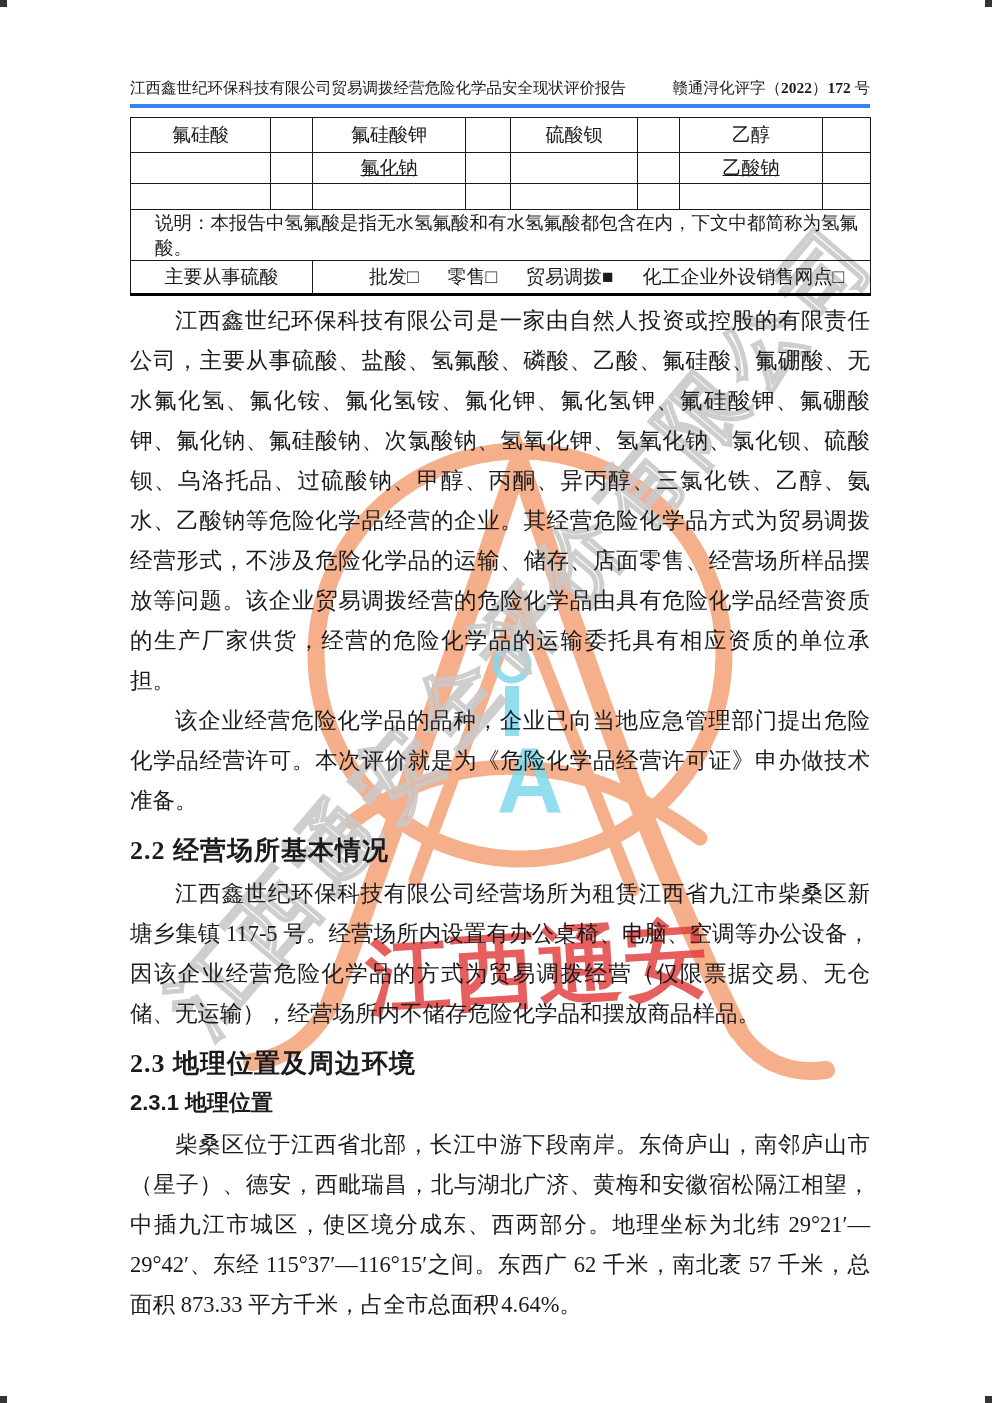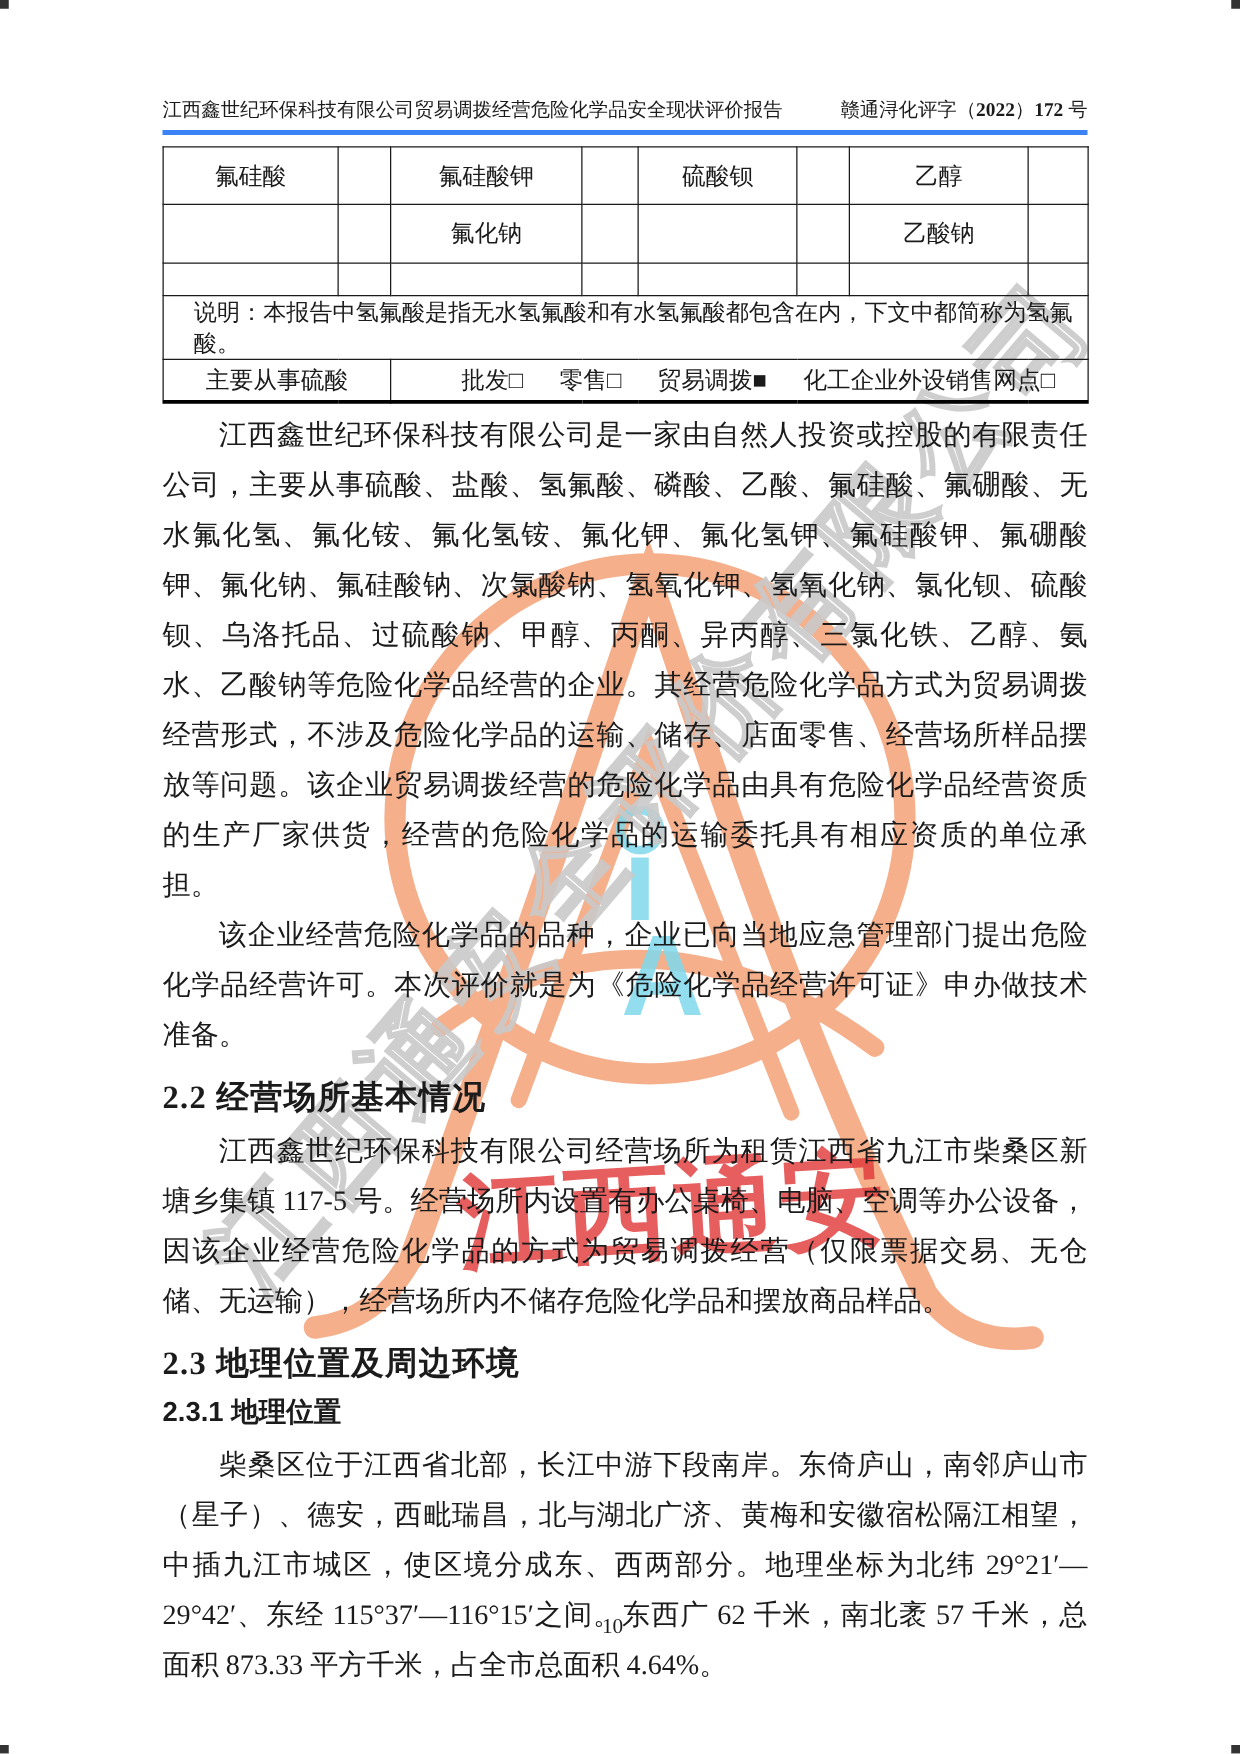--- a/index.html
+++ b/index.html
@@ -106,31 +106,31 @@
         <col style="width:140px">
           <col style="width:42px">
         <col style="width:153px">
           <col style="width:45px">
         <col style="width:127px">
           <col style="width:42px">
         <col style="width:143px">
           <col style="width:48px">
       </colgroup>
       <tbody>
-          <tr style="height: 46px;">
+          <tr style="height: 35px;">
             <td>氟硅酸</td>
             <td></td>
             <td>氟硅酸钾</td>
             <td></td>
             <td>硫酸钡</td>
             <td></td>
             <td>乙醇</td>
             <td></td>
           </tr>
-          <tr style="height: 47px;">
+          <tr style="height: 31px; text-decoration: underline;">
             <td></td>
             <td></td>
             <td>氟化钠</td>
             <td></td>
             <td></td>
             <td></td>
             <td>乙酸钠</td>
             <td></td>
           </tr>
           <tr style="height: 26px;">

